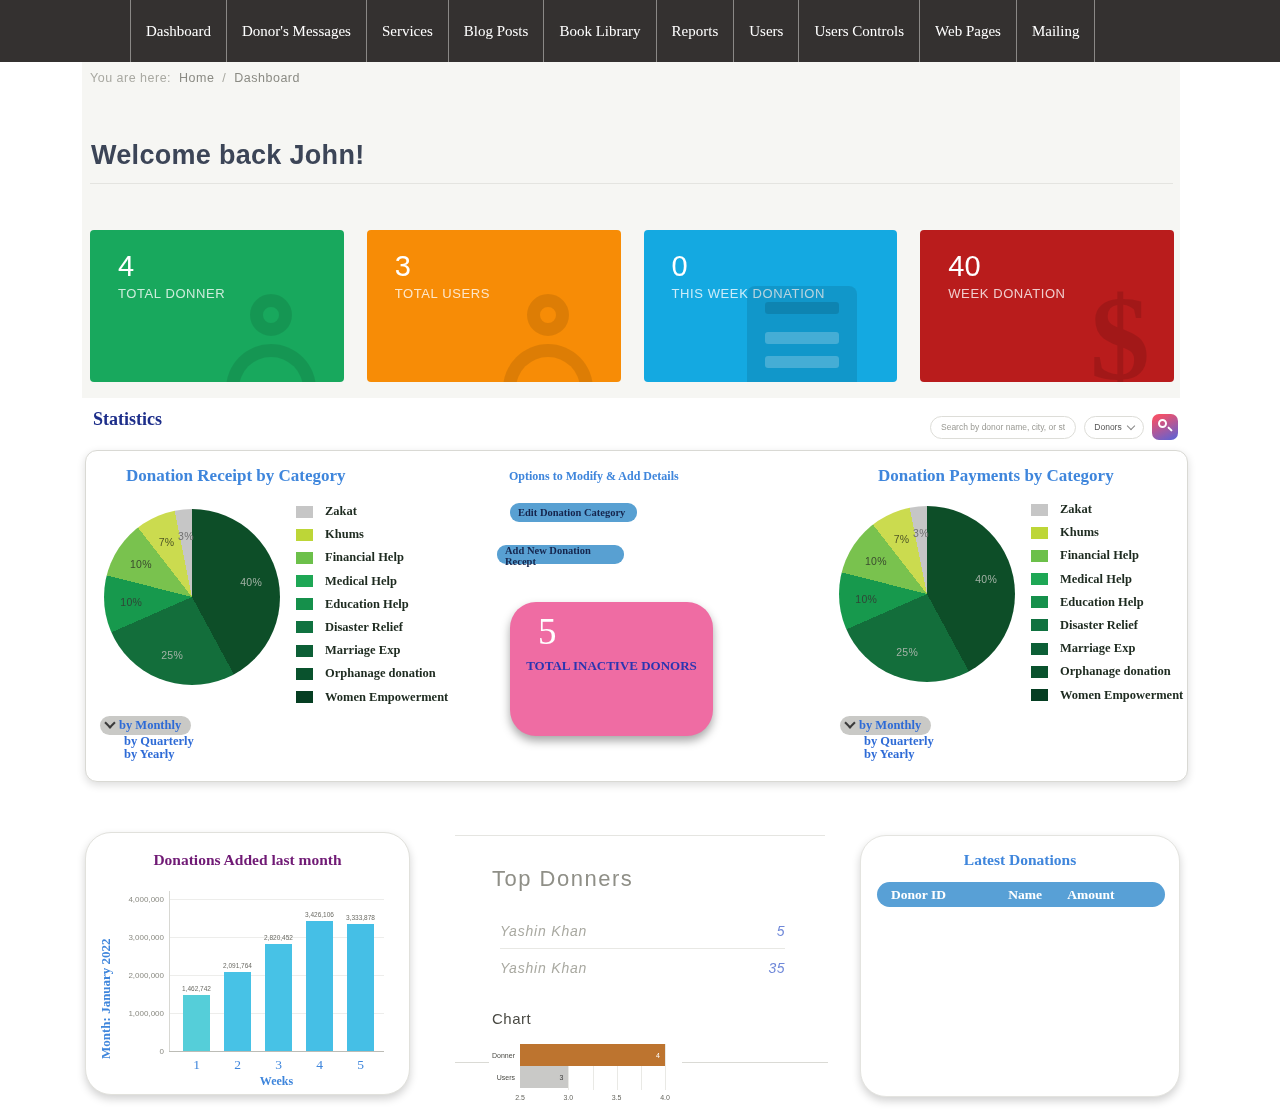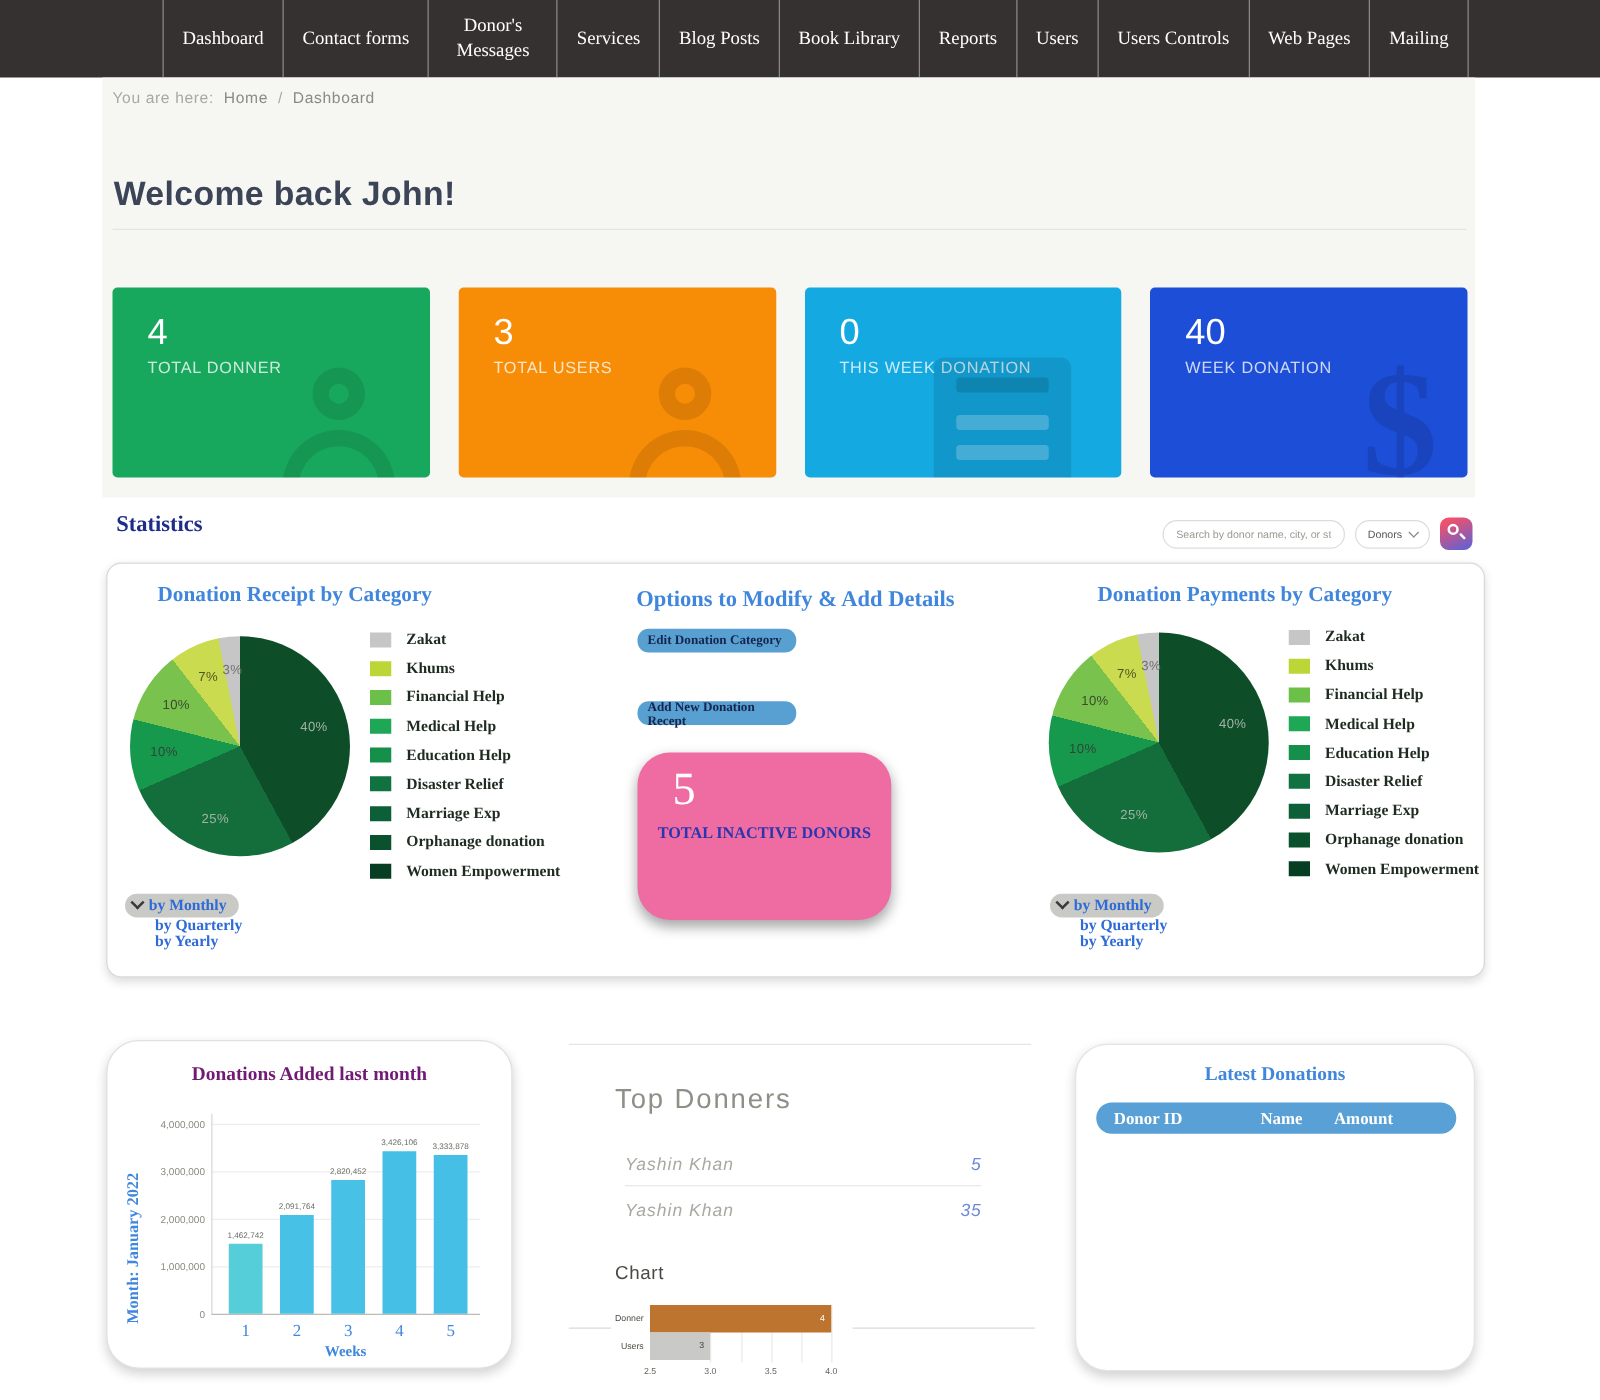--- a/index.html
+++ b/index.html
@@ -114,23 +114,20 @@
 <body>
 
 <div class="page">
 
   <nav class="navbar">
     <ul id="nav-list">
         <li>
           <span>Dashboard</span>
         </li>
         <li>
-          <span>Contact forms</span>
-        </li>
-        <li>
           <span>Donor's Messages</span>
         </li>
         <li>
           <span>Services</span>
         </li>
         <li>
           <span>Blog Posts</span>
         </li>
         <li>
           <span>Book Library</span>
@@ -184,21 +181,21 @@
       </div>
       <div class="stat-card" style="background: rgb(20, 169, 225);">
         <div class="num">0</div>
         <div class="lbl">THIS WEEK DONATION</div>
         <div class="icon-box">
           <div class="slot"></div>
           <div class="bar1"></div>
           <div class="bar2"></div>
         </div>
       </div>
-      <div class="stat-card" style="background: #1d4ed8;">
+      <div class="stat-card" style="background: #b91c1c;">
         <div class="num">40</div>
         <div class="lbl">WEEK DONATION</div>
         <div class="icon-dollar">$</div>
       </div>
     </div>
 
   <h2 class="stats-title">Statistics</h2>
   <div class="search-group">
     <input class="search-input" type="text" placeholder="Search by donor name, city, or state" style="">
     <div class="filter-pill">
@@ -258,23 +255,23 @@
         <div class="legend-item">
           <span class="legend-swatch" style="background: rgb(5, 62, 34);"></span>
           <span class="legend-label">Women Empowerment</span>
         </div>
       </div>
     <div class="period" id="period-left" style="left:14px; top:262px;"><div class="period-pill">
           <span class="chev-dk"></span>
           <span class="period-txt">by Monthly</span>
         </div><div class="period-opt">by Quarterly</div><div class="period-opt">by Yearly</div></div>
 
-    <div class="panel-title" style="left:423px; top:18px; font-size:18px;">Options to Modify &amp; Add Details</div>
+    <div class="panel-title" style="left:423px; top:18px; font-size:12px;">Options to Modify &amp; Add Details</div>
     <button class="mid-btn" style="left:424px; top:52px;">Edit Donation Category</button>
-    <button class="mid-btn" style="left:424px; top:94px;margin-top:16px;">Add New Donation Recept</button>
+    <button class="mid-btn" style="left:411px; top:94px;">Add New Donation Recept</button>
     <div class="pink-card">
       <div class="num">5</div>
       <div class="lbl">TOTAL INACTIVE DONORS</div>
     </div>
 
     <div class="panel-title" style="left:792px; top:15px;">Donation Payments by Category</div>
     <div class="pie-wrap" id="pie-right" style="left:753px; top:55px;">
       <div class="pie-disc" style="background: conic-gradient(rgb(13, 78, 40) 0deg, rgb(13, 78, 40) 151.58deg, rgb(19, 110, 59) 151.58deg, rgb(19, 110, 59) 246.32deg, rgb(23, 153, 77) 246.32deg, rgb(23, 153, 77) 284.21deg, rgb(121, 194, 78) 284.21deg, rgb(121, 194, 78) 322.11deg, rgb(203, 219, 79) 322.11deg, rgb(203, 219, 79) 348.63deg, rgb(198, 198, 198) 348.63deg, rgb(198, 198, 198) 360deg);"></div>
     <span class="pie-label" style="color: rgb(163, 178, 166); left: 147.133px; top: 73.0254px;">40%</span>
         <span class="pie-label" style="color: rgb(163, 178, 166); left: 68.1933px; top: 145.695px;">25%</span>

